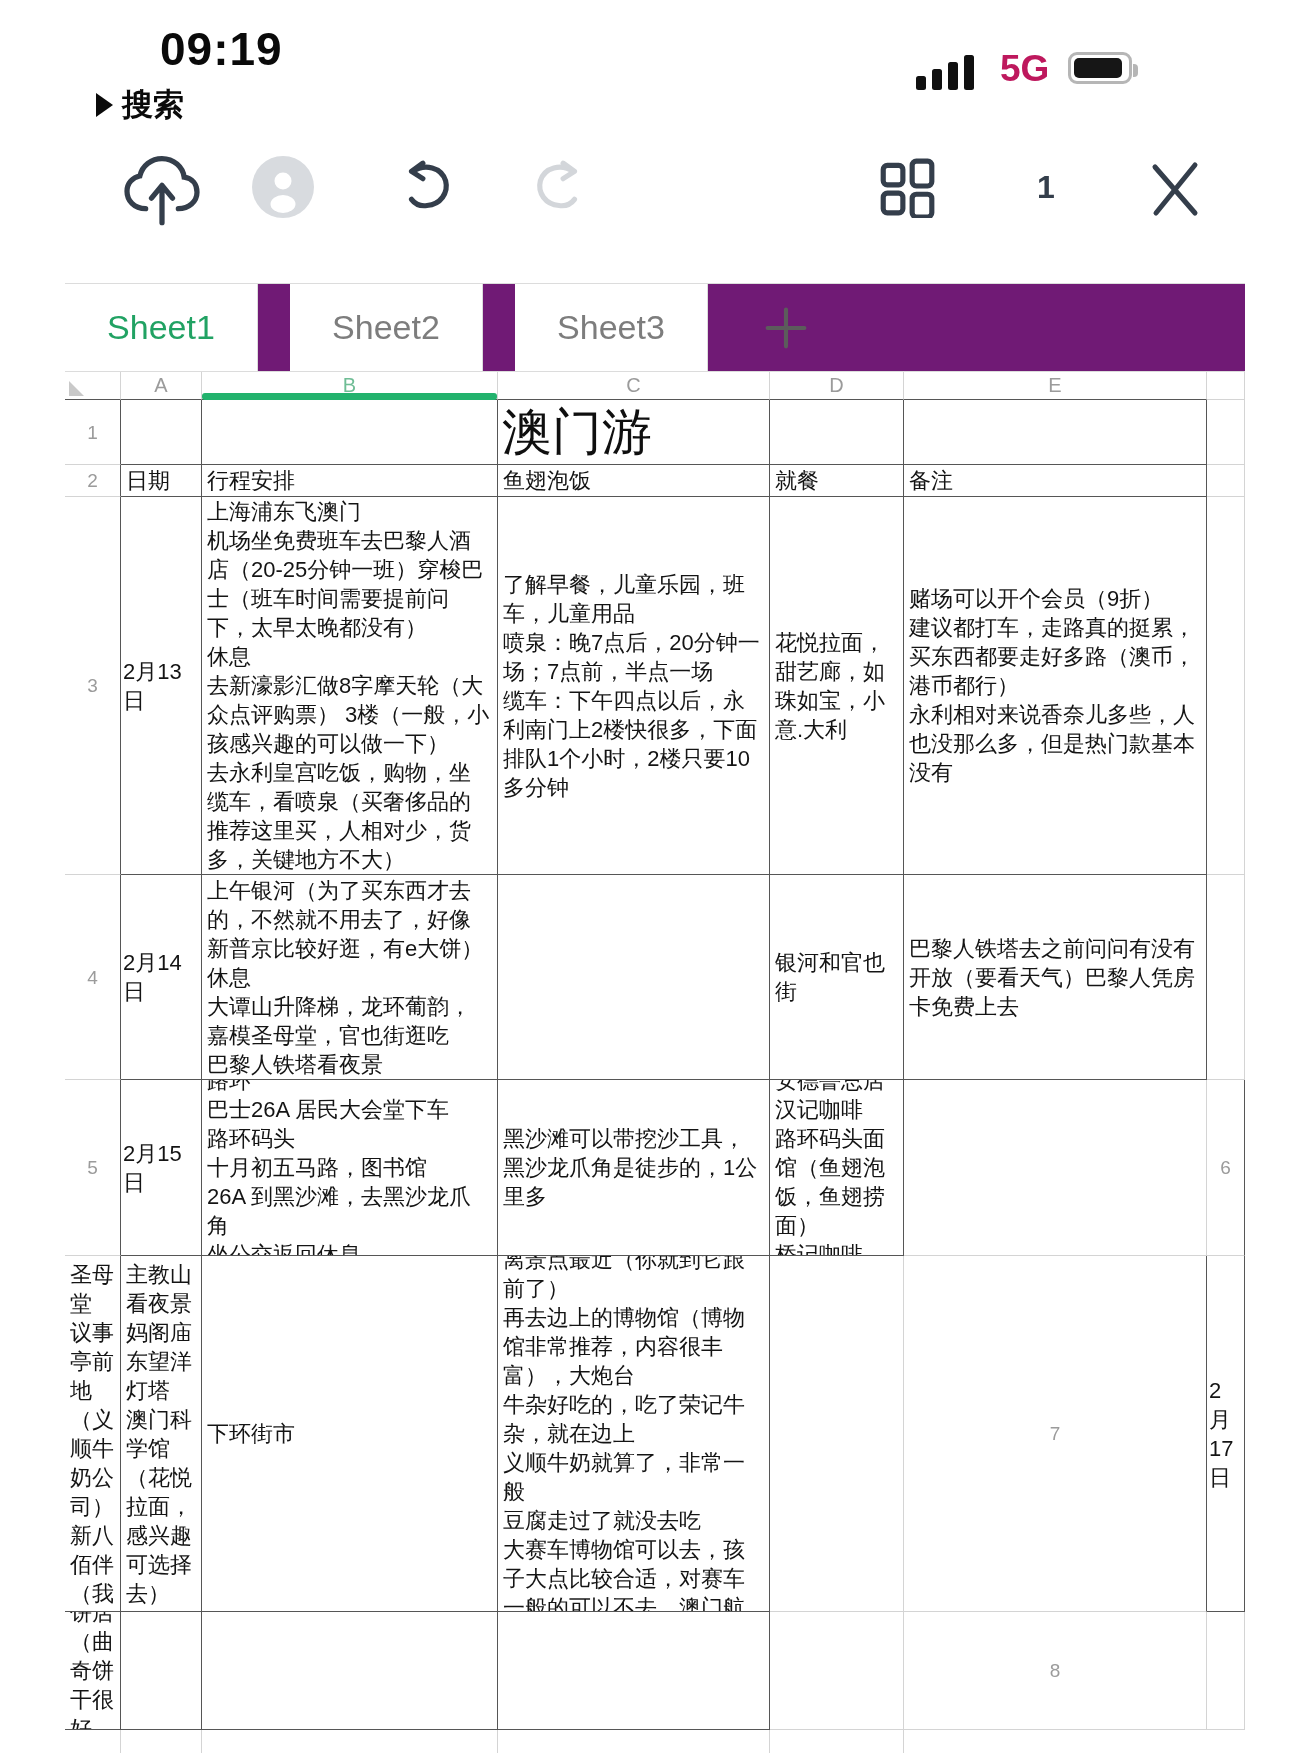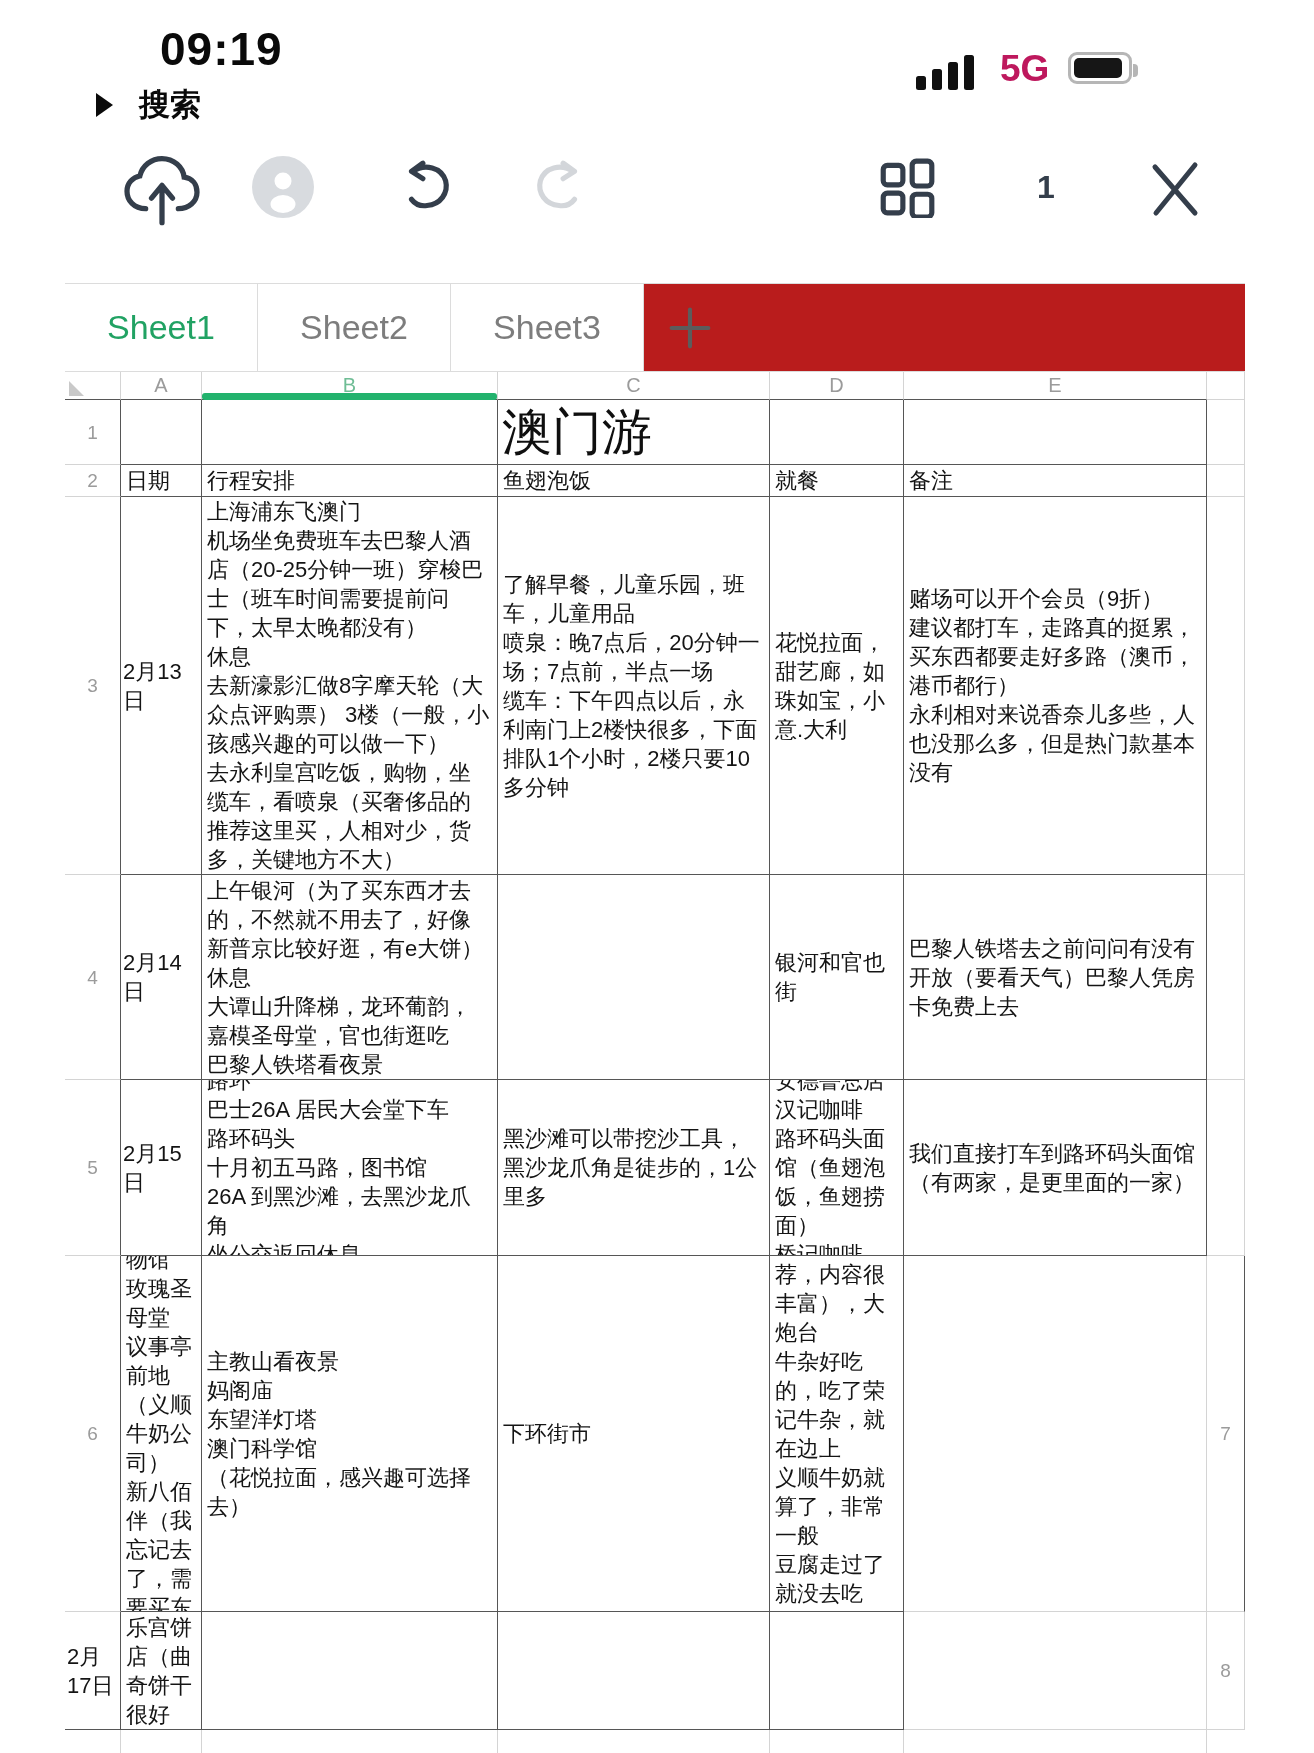--- a/index.html
+++ b/index.html
@@ -1,41 +1,41 @@
 <!DOCTYPE html>
 <html><head>
 <meta charset="utf-8">
 <style>
   html,body{margin:0;padding:0;background:#fff;}
   .screen{position:relative;width:1314px;height:1753px;background:#ffffff;overflow:hidden;
           font-family:"Liberation Sans","DejaVu Sans",sans-serif;color:#141414;}
 
   
   .time{position:absolute;left:160px;top:22px;font-size:46px;font-weight:700;color:#0a0a0a;letter-spacing:1px;}
-  .back{position:absolute;left:96px;top:84px;display:flex;align-items:center;gap:26px;
+  .back{position:absolute;left:96px;top:84px;display:flex;align-items:center;gap:9px;
         font-size:31px;font-weight:600;color:#0a0a0a;cursor:default;}
   .back-tri{width:0;height:0;border-top:12px solid transparent;border-bottom:12px solid transparent;
             border-right:17px solid #0a0a0a;transform:rotate(180deg);}
   .sigbars{position:absolute;left:916px;top:54px;width:70px;height:36px;display:flex;align-items:flex-end;gap:6px;}
   .sigbars i{display:block;width:10px;background:#101010;border-radius:2.5px;}
   .fiveg{position:absolute;left:1000px;top:48px;font-size:37px;font-weight:700;color:#be185d;}
   .battery{position:absolute;left:1068px;top:52px;width:64px;height:32px;border:3px solid #b6b6b6;
            border-radius:9px;box-sizing:border-box;}
   .battery .fill{position:absolute;left:3px;top:3px;bottom:3px;width:82%;background:#161616;border-radius:5px;}
   .battery .nub{position:absolute;right:-9px;top:9px;width:5px;height:13px;background:#b6b6b6;border-radius:0 4px 4px 0;}
 
   
   .toolbar button{position:absolute;background:none;border:none;padding:0;margin:0;cursor:pointer;}
   .pagebox{position:absolute;left:1020px;top:154px;width:52px;height:66px;border:5px solid #343e4b;
            border-radius:10px;box-sizing:border-box;display:flex;align-items:center;justify-content:center;
            font-size:32px;font-weight:700;color:#343e4b;background:none;cursor:pointer;}
 
   
   .tabbar{position:absolute;left:65px;top:283px;width:1180px;height:89px;display:flex;
-          border-top:1px solid #dcdcdc;border-bottom:1px solid #dcdcdc;background:#b91c1c;box-sizing:border-box;}
+          border-top:1px solid #dcdcdc;border-bottom:1px solid #dcdcdc;background:#701a75;box-sizing:border-box;gap:32px;}
   .tab{width:193px;height:100%;display:flex;align-items:center;justify-content:center;
        font-size:34px;color:#7d7d7d;border-right:1px solid #dcdcdc;box-sizing:border-box;cursor:pointer;background:#fff;}
   .tab.active{color:#21a263;}
   .addsheet{width:92px;height:100%;display:flex;align-items:center;justify-content:center;cursor:pointer;}
 
   
   #sheet{position:absolute;left:65px;top:372px;display:grid;background:#fff;}
   .c{box-sizing:border-box;display:flex;align-items:center;justify-content:flex-start;
      padding:0 5px;font-size:22px;line-height:29px;color:#141414;white-space:pre-wrap;
      overflow:hidden;border-right:1px solid #d4d4d4;border-bottom:1px solid #d4d4d4;text-align:left;}
@@ -183,21 +183,20 @@
 巴士26A 居民大会堂下车
 路环码头
 十月初五马路，图书馆
 26A 到黑沙滩，去黑沙龙爪角
 坐公交返回休息</div>
       <div class="c dk">黑沙滩可以带挖沙工具，黑沙龙爪角是徒步的，1公里多</div>
       <div class="c dk">安德鲁总店
 汉记咖啡
 路环码头面馆（鱼翅泡饭，鱼翅捞面）
 桥记咖啡</div>
-      <div class="c dk">我们直接打车到路环码头面馆（有两家，是更里面的一家）</div>
       <div class="c"></div>
       <div class="c rn rdk">6</div>
       <div class="c dk">早餐，出发入住雅辰
 大三巴
 恋爱巷（荣记豆腐）
 大炮台
 澳门博物馆
 玫瑰圣母堂
 议事亭前地（义顺牛奶公司）
 新八佰伴（我忘记去了，需要买东西的可以顺便去下）

